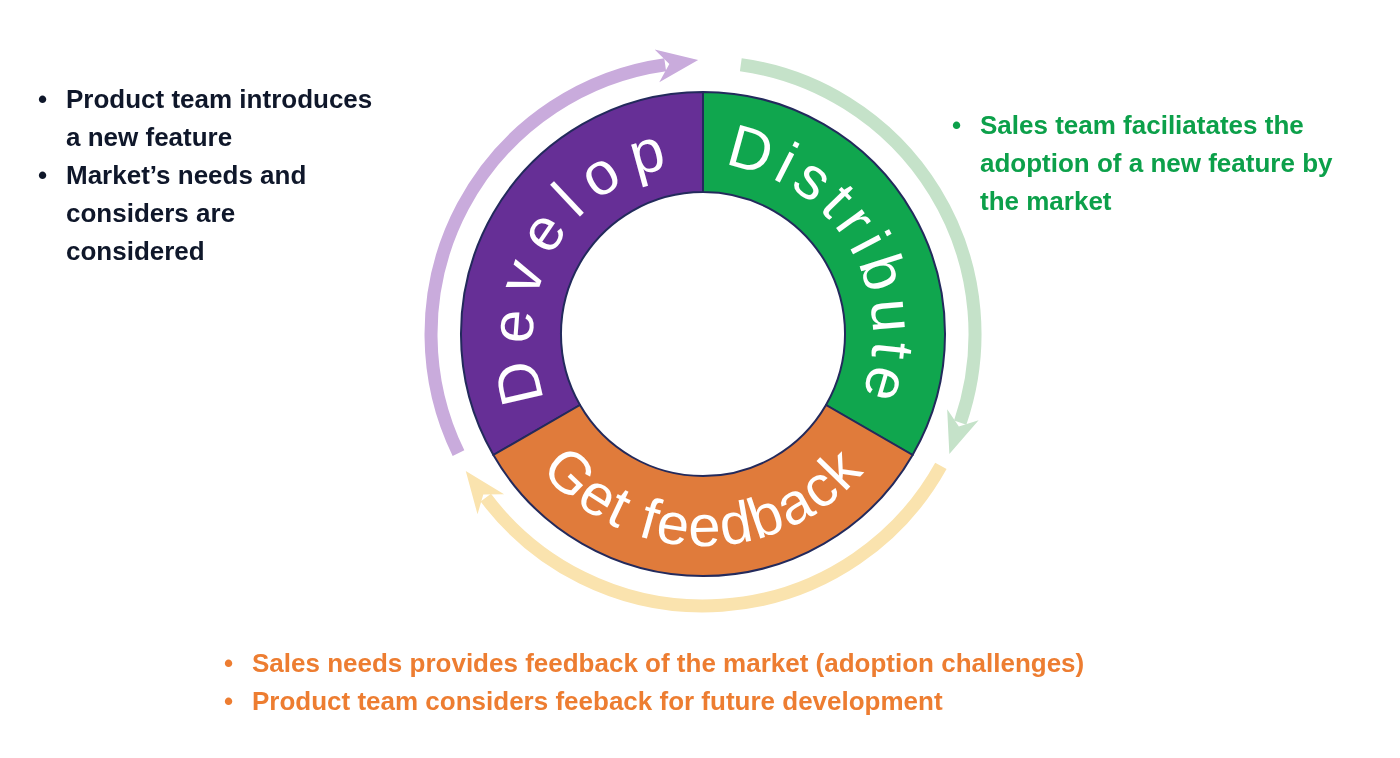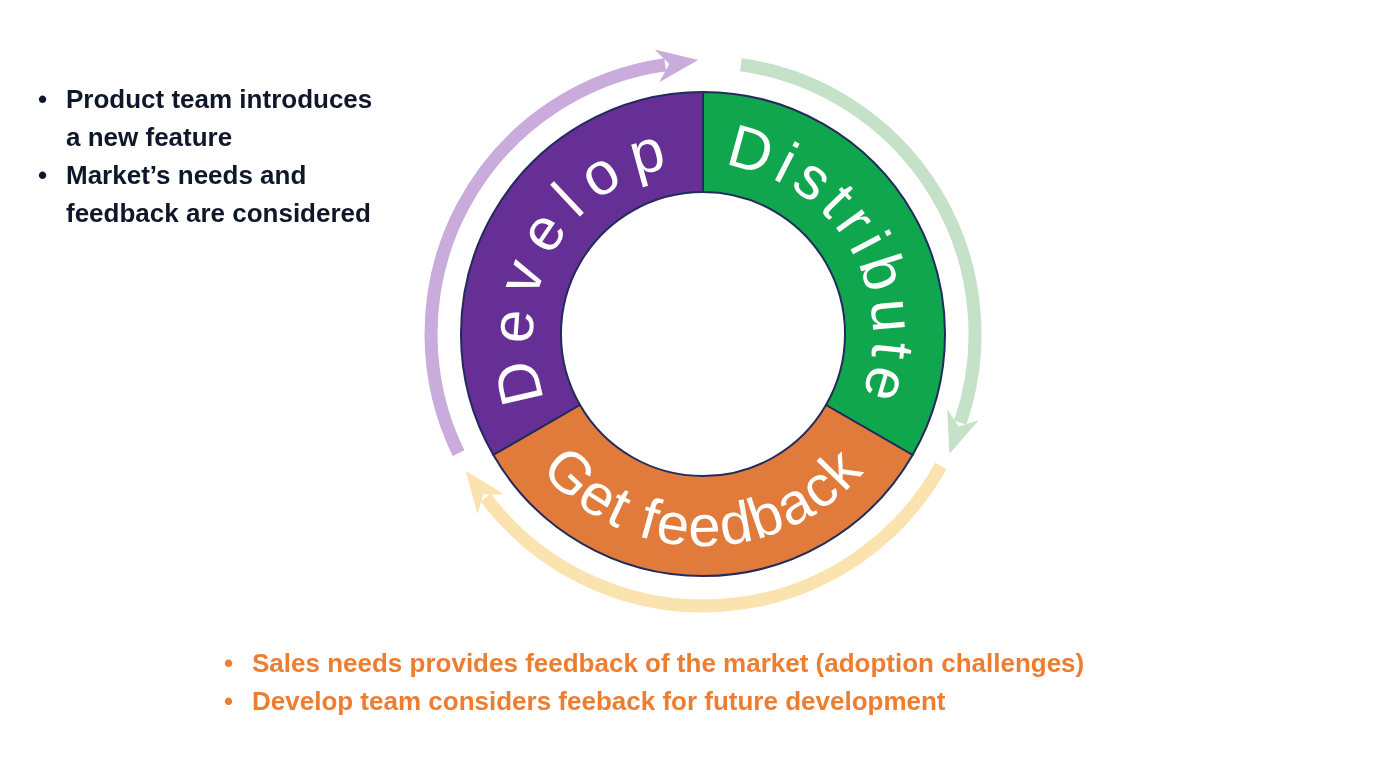--- a/index.html
+++ b/index.html
@@ -97,22 +97,25 @@
     <text class="ring-label distribute" text-anchor="middle">
       <textPath href="#path-distribute" startOffset="50%">Distribute</textPath>
     </text>
     <text class="ring-label feedback" text-anchor="middle">
       <textPath href="#path-feedback" startOffset="50%">Get feedback</textPath>
     </text>
   </svg>
 
   <ul class="note note-develop">
     <li>Product team introduces a new feature</li>
-    <li>Market’s needs and feedback are considered</li>
+    <li>Market’s needs and considers are considered</li>
   </ul>
 
+  <ul class="note note-distribute">
+    <li>Sales team faciliatates the adoption of a new feature by the market</li>
+  </ul>
 
   <ul class="note note-feedback">
     <li>Sales needs provides feedback of the market (adoption challenges)</li>
-    <li>Develop team considers feeback for future development</li>
+    <li>Product team considers feeback for future development</li>
   </ul>
 
 </div>
 
 </body></html>

